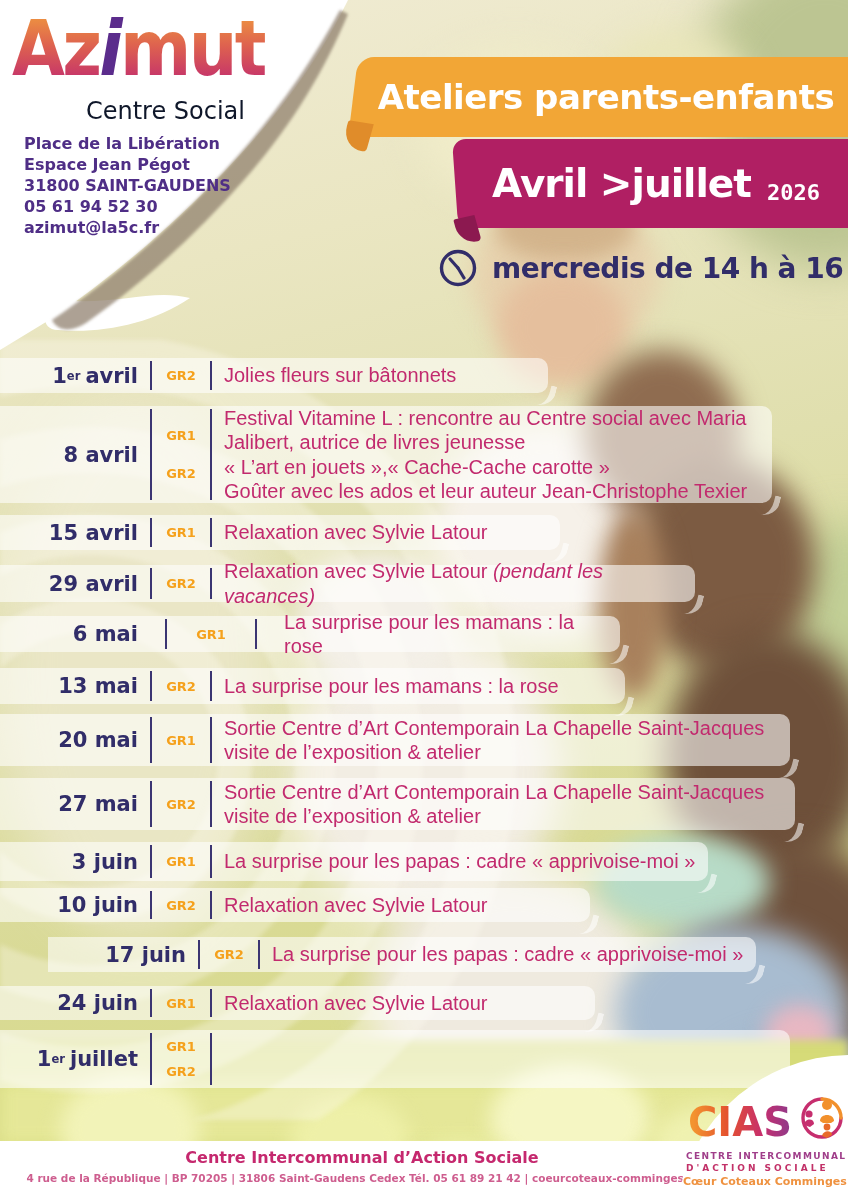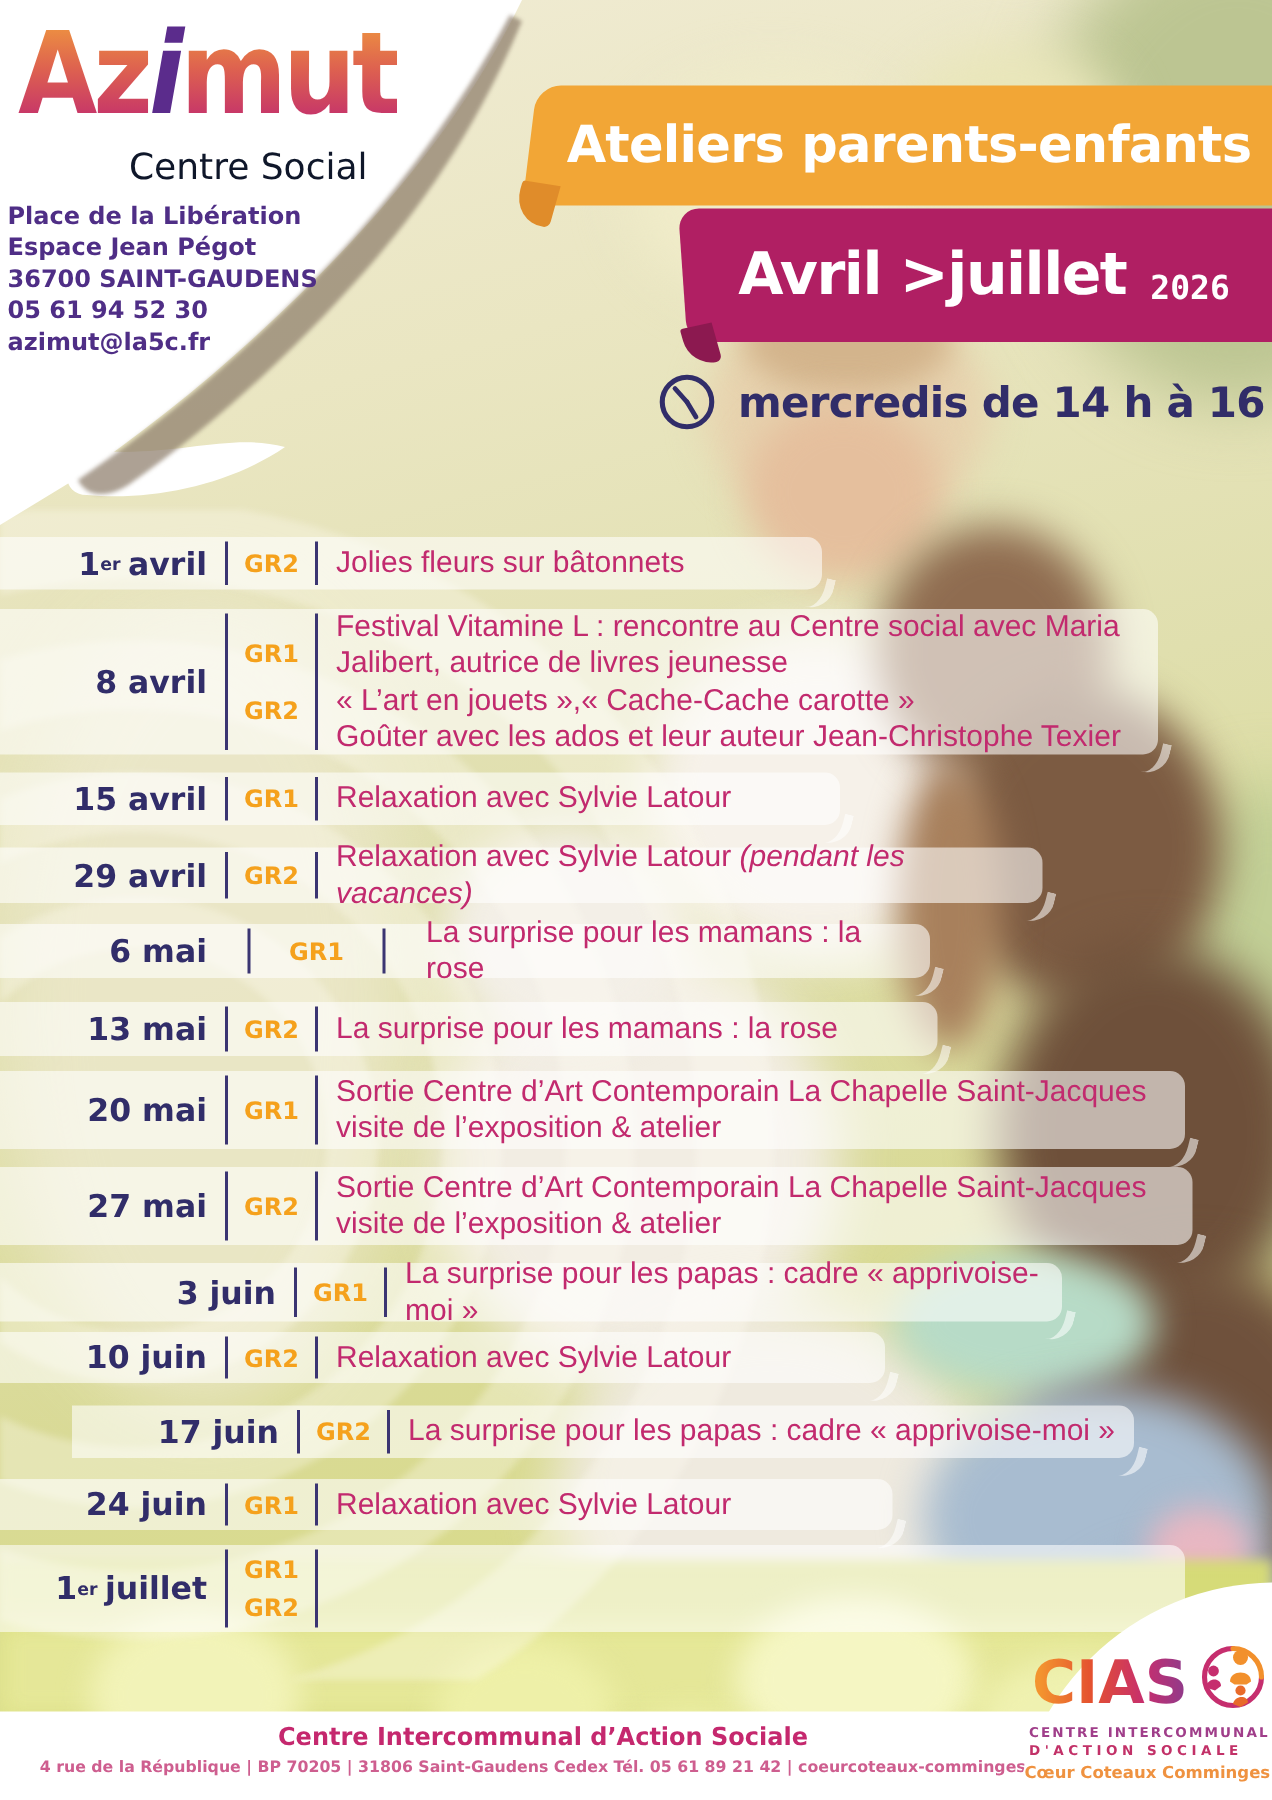--- a/index.html
+++ b/index.html
@@ -19,21 +19,21 @@
   .swoosh{position:absolute;left:0;top:0;}
 
   
   .logo{position:absolute;left:12px;top:4px;font-size:76px;font-weight:bold;letter-spacing:-3px;
         transform:scaleX(.9);transform-origin:0 0;white-space:nowrap;}
   .grad{background:linear-gradient(180deg,#F09A3E 8%,#DD6050 48%,#C02A70 92%);
         -webkit-background-clip:text;background-clip:text;color:transparent;}
   .logo .i{color:#5B2C8C;font-style:italic;}
   .brand-sub{position:absolute;left:12px;top:97px;width:233px;text-align:right;
              font-size:24px;color:#0f172a;}
-  .addr{position:absolute;left:5px;top:133px;font-size:16px;line-height:21px;
+  .addr{position:absolute;left:24px;top:133px;font-size:16px;line-height:21px;
         color:#4F2E86;font-weight:600;}
   .addr .mail{font-weight:bold;}
 
   
   .banner{position:absolute;}
   .banner-orange{left:358px;top:57px;width:510px;height:80px;background:#F2A636;
                  border-radius:16px 0 0 16px;transform:skewX(-7deg);transform-origin:0 0;}
   .banner-orange::before{content:'';position:absolute;left:-4px;bottom:-13px;width:26px;height:28px;
                  background:#E08C2A;border-radius:2px 0 4px 22px;transform:rotate(9deg);}
   .banner-orange-text{position:absolute;left:375px;top:57px;width:462px;height:80px;
@@ -58,21 +58,21 @@
        border-radius:0 10px 10px 0;}
   .row::after{content:'';position:absolute;right:-7px;bottom:-13px;width:15px;height:22px;
        border-right:6px solid rgba(255,255,255,.55);border-bottom-right-radius:16px;
        transform:rotate(14deg);}
   .row .date{width:150px;display:flex;align-items:center;justify-content:flex-end;
        padding-right:12px;color:#312D69;font-weight:bold;font-size:21px;white-space:nowrap;}
   .row .date sup{font-size:.55em;}
   .row .date .dm:not(:empty){margin-left:5px;}
   .row .sep{width:2px;background:#3B3572;margin:3px 0;}
   .row .groups{width:58px;display:flex;flex-direction:column;justify-content:space-evenly;
-       align-items:center;color:#F5A11C;font-size:16px;font-weight:bold;}
+       align-items:center;color:#F5A11C;font-size:13px;font-weight:bold;}
   .row .desc{flex:1;display:flex;flex-direction:column;justify-content:center;
        padding-left:12px;padding-right:6px;color:#C22A6E;font-size:20px;line-height:24.5px;
        font-family:"Liberation Sans",sans-serif;}
   .row .desc em{font-style:italic;}
 
   
   .footer-band{position:absolute;left:0;top:1141px;width:848px;height:59px;background:#fff;}
   .footer-title{position:absolute;left:0;top:1148px;width:724px;text-align:center;
        color:#C5286E;font-weight:bold;font-size:16.5px;transform:scaleX(.97);}
   .footer-addr{position:absolute;left:0;top:1172px;width:724px;text-align:center;
@@ -148,21 +148,21 @@
     <path d="M0,0 L348,0 C318,62 276,118 224,172 C172,226 112,278 46,322 L0,350 Z" fill="#ffffff"></path>
     <path d="M60,300 C115,306 152,288 190,298 C152,324 100,334 58,330 C40,330 40,306 60,300 Z" fill="#ffffff"></path>
     <path d="M340,10 C305,75 262,132 212,184 C162,236 108,282 52,320 C58,332 72,332 86,323 C146,281 198,232 244,180 C290,128 324,72 348,14 Z" fill="#8e7e6c" opacity=".72" style="filter:blur(1.5px);"></path>
   </svg>
 
   <div class="logo"><span class="grad">Az</span><span class="i">i</span><span class="grad">mut</span></div>
   <div class="brand-sub">Centre Social</div>
   <div class="addr">
     <div>Place de la Libération</div>
     <div>Espace Jean Pégot</div>
-    <div>36700 SAINT-GAUDENS</div>
+    <div>31800 SAINT-GAUDENS</div>
     <div>05 61 94 52 30</div>
     <div class="mail">azimut@la5c.fr</div>
   </div>
 
   <div class="banner banner-orange"></div>
   <div class="banner-orange-text">Ateliers parents-enfants</div>
   <div class="banner banner-magenta"></div>
   <div class="banner-magenta-text">
     <span class="period">Avril &gt;juillet</span>
     <span class="year">2026</span>
@@ -304,21 +304,21 @@
     <div class="groups">
         <span class="gr">GR2</span>
       </div>
     <div class="sep"></div>
     <div class="desc">
       <div>Sortie Centre d’Art Contemporain La Chapelle Saint-Jacques</div>
       <div>visite de l’exposition &amp; atelier</div>
     </div>
   </div>
 
-  <div class="row" style="top:842px;height:39px;width:708px;padding-left:46px;">
+  <div class="row" style="top:842px;height:39px;width:708px;">
     <div class="date">
         <span>3 juin</span>
         <sup></sup>
         <span class="dm"></span>
       </div>
     <div class="sep"></div>
     <div class="groups">
         <span class="gr">GR1</span>
       </div>
     <div class="sep"></div>

